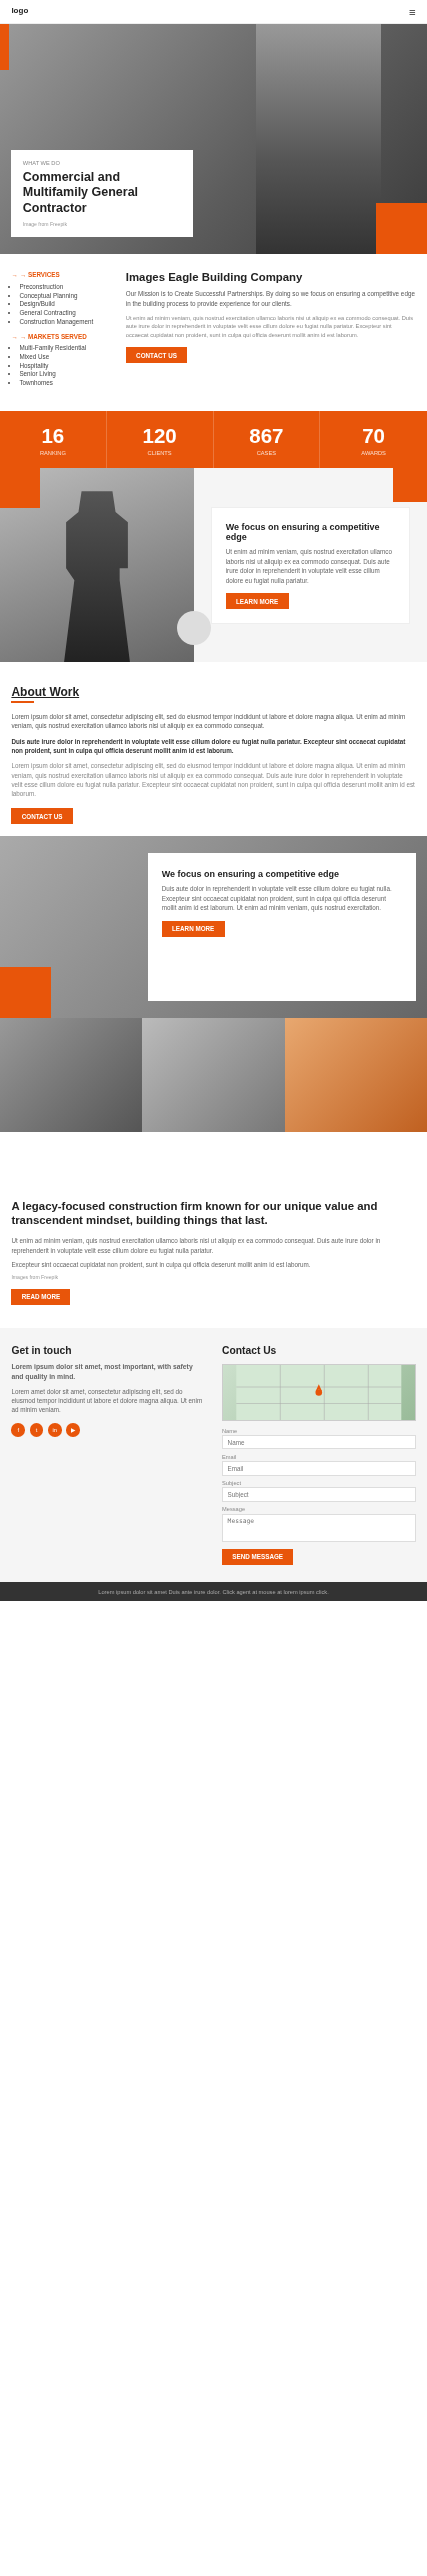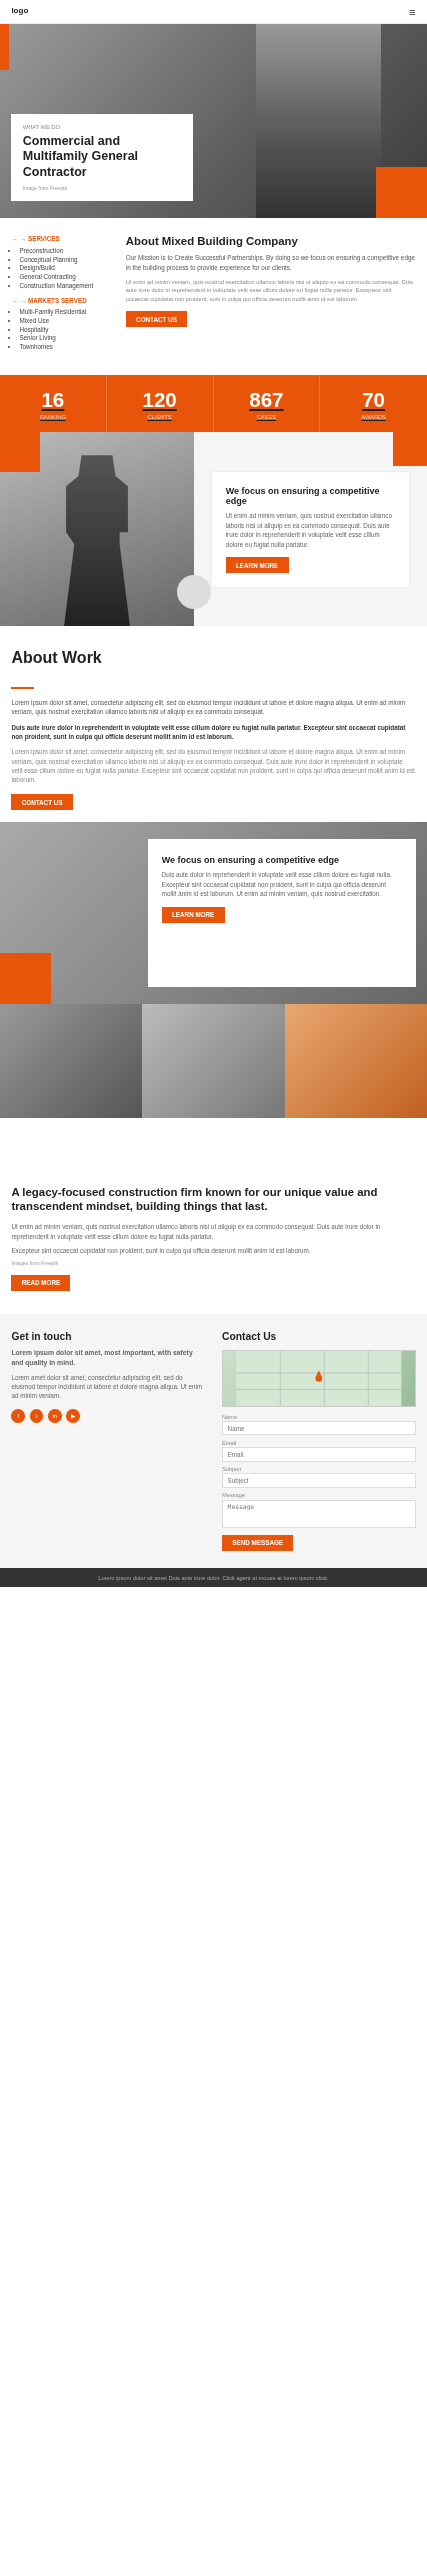--- a/index.html
+++ b/index.html
@@ -8,21 +8,21 @@
     
     .nav {
       display: flex; justify-content: space-between; align-items: flex-start;
       padding: 5.7px 11.4px; background: #fff; border-bottom: 0.6px solid #eee;
     }
     .nav-logo { font-weight: bold; font-size: 8px; }
     .nav-menu { font-size: 11.4px; cursor: pointer; }
 
     
     .hero {
-      position: relative; height: 194px; overflow: hidden;
+      position: relative; height: 230px; overflow: hidden;
       background: #b0b0b0;
     }
     .hero-img {
       width: 100%; height: 100%; object-fit: cover;
       background: linear-gradient(135deg, #8a8a8a 0%, #5a5a5a 100%);
     }
     .hero-orange-block {
       position: absolute; right: 0; bottom: 0;
       width: 51px; height: 51px; background: #e8550a;
     }
@@ -52,21 +52,20 @@
     .about-lorem { font-size: 5.7px; color: #888; line-height: 1.5; margin-bottom: 8px; }
     .btn-orange {
       background: #e8550a; color: #fff; border: none; padding: 4.6px 10.3px;
       font-size: 6.3px; cursor: pointer; font-weight: bold; text-transform: uppercase;
     }
 
     
     .stats {
       display: grid; grid-template-columns: repeat(4, 1fr);
       background: #e8550a;
-      text-decoration: underline;
     }
     .stat-item {
       padding: 12.5px 5.7px; text-align: center; border-right: 0.6px solid rgba(255,255,255,0.2);
     }
     .stat-item:last-child { border-right: none; }
     .stat-number { font-size: 20.5px; font-weight: bold; color: #fff; }
     .stat-label { font-size: 5.7px; color: rgba(255,255,255,0.8); text-transform: uppercase; margin-top: 2.3px; }
 
     
     .competitive-section {
@@ -89,21 +88,21 @@
       display: flex; flex-direction: column; justify-content: center;
     }
     .competitive-right-box {
       background: #fff; padding: 13.7px; border: 0.6px solid #eee;
     }
     .competitive-title { font-size: 9px; font-weight: bold; margin-bottom: 5.7px; }
     .competitive-text { font-size: 6.3px; color: #666; line-height: 1.5; margin-bottom: 8px; }
 
     
     .about-work { padding: 23px 11.4px 11.4px; }
-    .about-work-title { font-size: 16px; font-weight: bold; margin-bottom: 20px; }
+    .about-work-title { font-size: 12px; font-weight: bold; margin-bottom: 2px; text-decoration: underline; }
     .about-work-text { font-size: 6.3px; color: #555; line-height: 1.5; margin-bottom: 5.7px; }
     .about-work-bold { font-size: 6.3px; color: #333; font-weight: bold; line-height: 1.5; margin-bottom: 5.7px; }
     .about-work-lorem { font-size: 6.3px; color: #888; line-height: 1.5; margin-bottom: 9px; }
     .orange-line { width: 23px; height: 1.7px; background: #e8550a; margin-bottom: 9px; }
     .competitive2-title { font-size: 9px; font-weight: bold; margin-bottom: 5.7px; }
     .competitive2-text { font-size: 6.3px; color: #666; line-height: 1.5; margin-bottom: 8px; }
 
     
     .gallery { display: grid; grid-template-columns: 1fr 1fr 1fr; height: 114px; }
     .gallery-item { background: #999; overflow: hidden; }
@@ -199,21 +198,21 @@
     </div>
     <ul class="services-list">
       <li>Multi-Family Residential</li>
       <li>Mixed Use</li>
       <li>Hospitality</li>
       <li>Senior Living</li>
       <li>Townhomes</li>
     </ul>
   </div>
   <div class="about-col">
-    <h2 class="about-title">About Mixed Building Company</h2>
+    <h2 class="about-title">Images Eagle Building Company</h2>
     <p class="about-mission">Our Mission is to Create Successful Partnerships. By doing so we focus on ensuring a competitive edge in the building process to provide experience for our clients.</p>
     <p class="about-lorem">Ut enim ad minim veniam, quis nostrud exercitation ullamco laboris nisi ut aliquip ex ea commodo consequat. Duis aute irure dolor in reprehenderit in voluptate velit esse cillum dolore eu fugiat nulla pariatur. Excepteur sint occaecat cupidatat non proident, sunt in culpa qui officia deserunt mollit anim id est laborum.</p>
     <button class="btn-orange">CONTACT US</button>
   </div>
 </section>
 
 <section class="stats">
   <div class="stat-item">
     <div class="stat-number">16</div>
     <div class="stat-label">RANKING</div>

